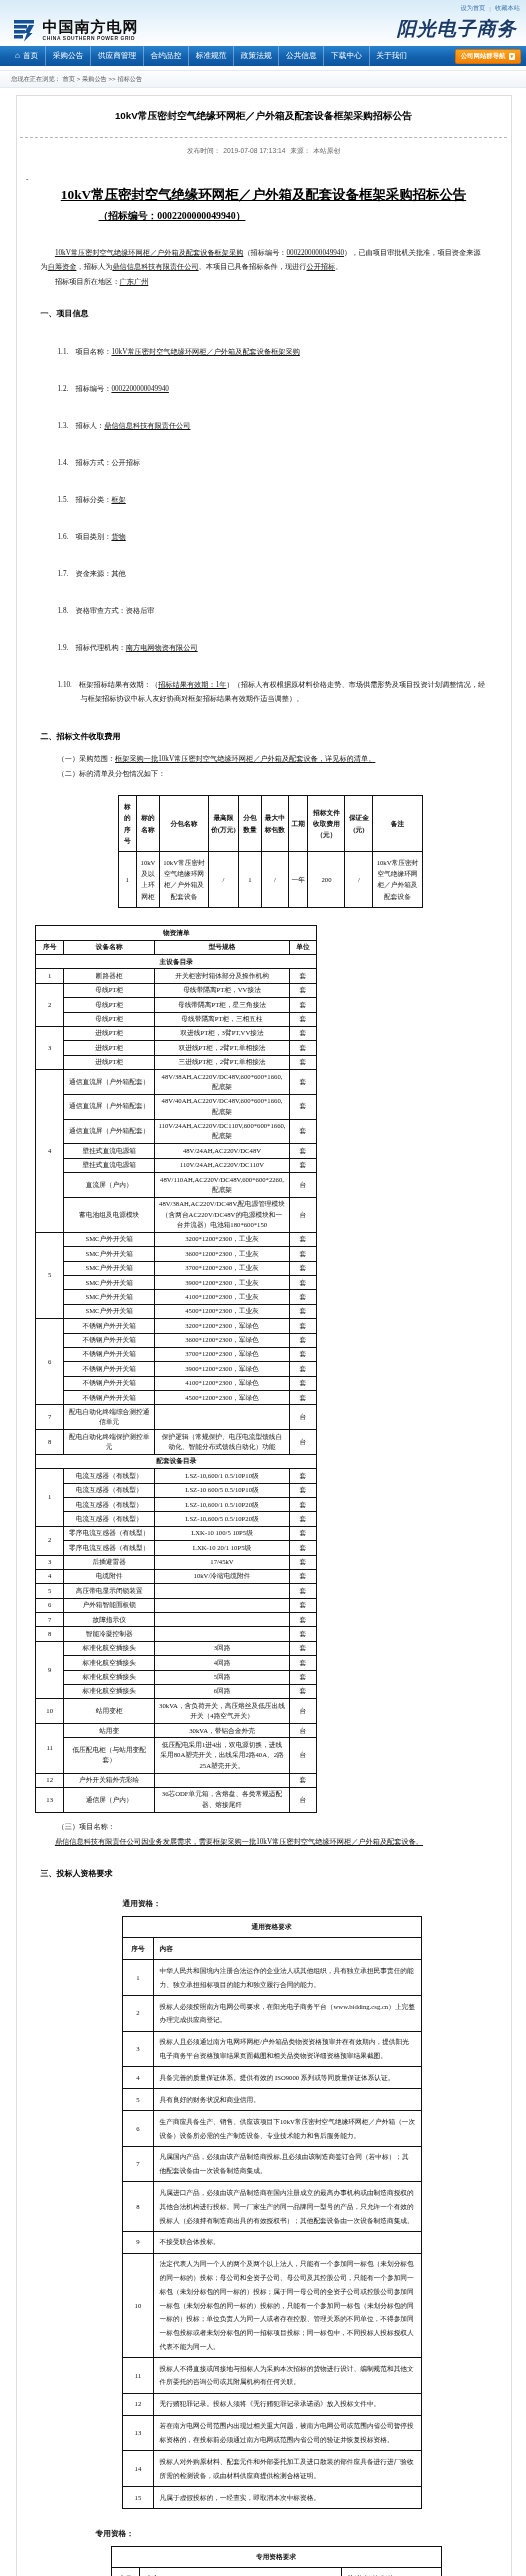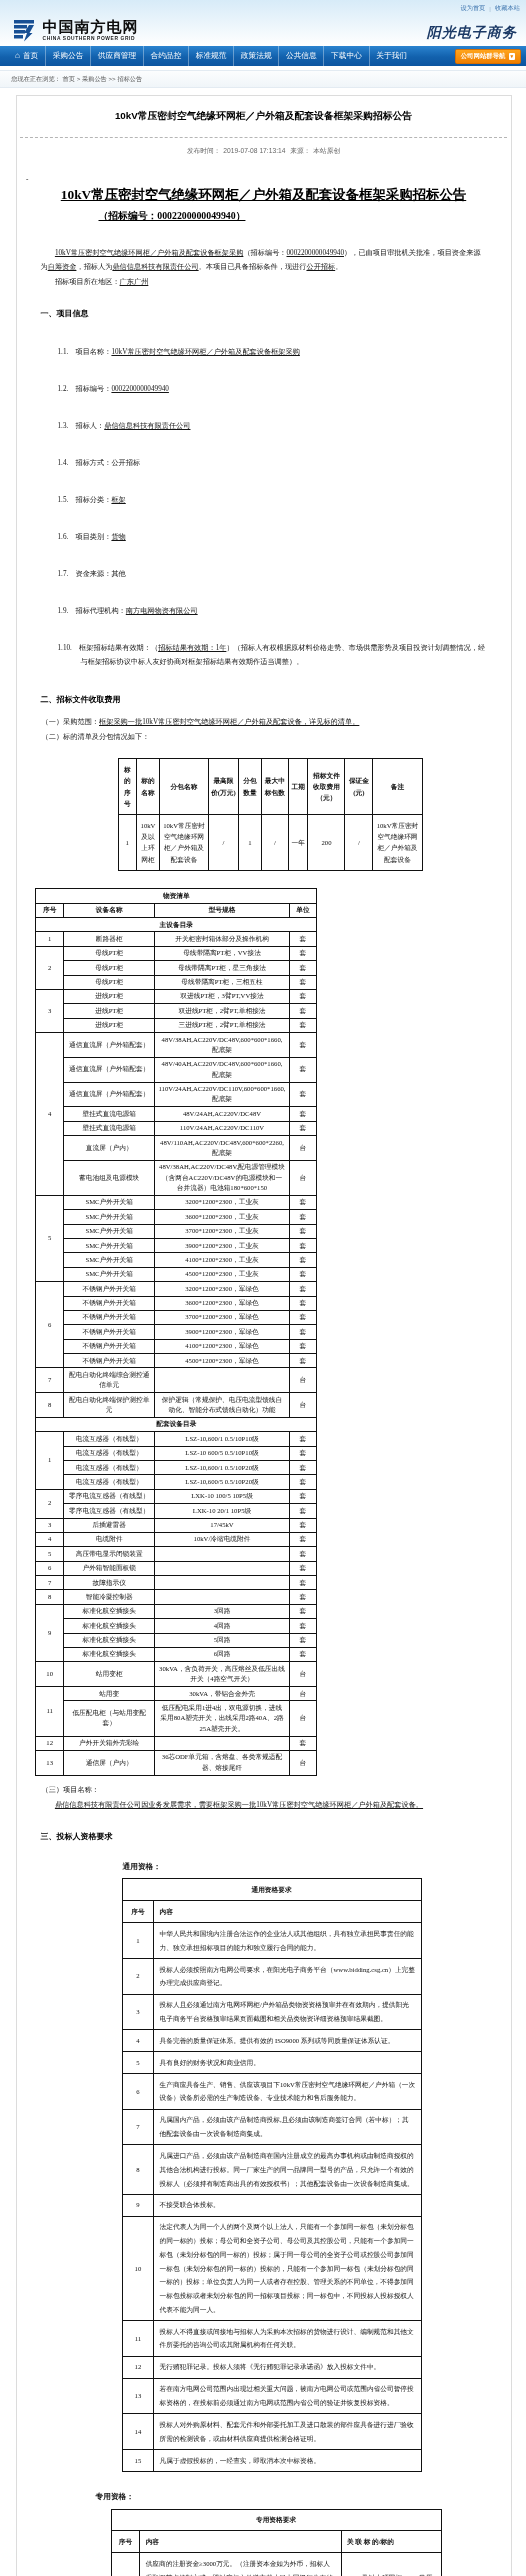--- a/index.html
+++ b/index.html
@@ -8,42 +8,42 @@
   .topwrap{background:linear-gradient(180deg,#d7ebf8 0%,#e9f4fb 45%,#ffffff 100%);}
   .topbar{height:13.4px;font-size:6.2px;color:#3a72ad;}
   .topbar-inner{display:flex;justify-content:flex-end;align-items:center;gap:4.1px;padding:4.1px 7.2px 0;}
   .topbar-inner span{cursor:pointer;}
   .topbar .sep{color:#9db8d0;cursor:default;}
   .header{display:flex;align-items:flex-end;justify-content:space-between;padding:1px 8.2px 4.1px 13.4px;height:33px;box-sizing:border-box;}
   .logo{display:flex;gap:5.2px;cursor:pointer;}
   .logo svg{display:block;}
   .logo-cn{font-size:15px;font-weight:bold;color:#0d0d0d;letter-spacing:1px;line-height:1;}
   .logo-en{font-size:4.9px;font-weight:bold;color:#1a1a1a;letter-spacing:0.6px;margin-top:1.5px;}
-  .slogan{font-size:14px;font-weight:800;font-style:italic;color:#1c3a66;letter-spacing:1px;padding-right:2.1px;}
+  .slogan{font-size:19px;font-weight:800;font-style:italic;color:#1c3a66;letter-spacing:1px;padding-right:2.1px;}
   .nav{background:linear-gradient(180deg,#2a83cf 0%,#1261ad 55%,#0d55a0 100%);height:19.6px;display:flex;align-items:center;padding:0 6.2px 0 8.2px;}
   .nav-items{display:flex;align-items:flex-start;}
   .nav-item{color:#fff;font-size:7.7px;padding:0 6.7px;line-height:19.6px;cursor:pointer;white-space:nowrap;}
   .nav-item + .nav-item{border-left:0.5px solid rgba(255,255,255,.35);}
   .home-ic{margin-right:3.1px;font-size:8.2px;}
   .nav-spacer{flex:1;}
   .nav-btn{background:linear-gradient(180deg,#ffa41c,#f07f00);border:0.5px solid #d96f00;border-radius:1.5px;color:#fff;font-weight:bold;font-size:6.4px;padding:2.1px 4.6px;display:flex;align-items:center;gap:3.1px;cursor:pointer;}
   .nav-btn-icon{background:#fff;color:#f07f00;width:6.7px;height:6.7px;line-height:6.7px;border-radius:1px;font-size:5.2px;text-align:center;}
   .crumbbar{height:15.5px;line-height:15.5px;background:linear-gradient(180deg,#fcfdfe,#f0f5f9);border-top:0.5px solid #e3ebf2;border-bottom:0.5px solid #e3ebf2;font-size:6.2px;color:#555;padding-left:11.3px;margin-top:4.1px;}
   .crumb-link{cursor:pointer;color:#555;}
   .article{margin:7.2px 15.5px 0;border:0.5px solid #dcdcdc;padding-bottom:36px;font-family:"Liberation Serif","DejaVu Serif",serif;}
   .art-title{font-size:9.8px;font-weight:bold;text-align:center;padding:14.4px 15.5px 13.4px;color:#000;font-family:"Liberation Sans","DejaVu Sans",sans-serif;border-bottom:0.5px dashed #b5b5b5;margin:0 3.1px;}
   .art-meta{text-align:center;font-size:6.7px;color:#666;margin:9.3px 0 17.5px;font-family:"Liberation Sans","DejaVu Sans",sans-serif;}
   .art-meta span{margin:0 1.5px;}
   .art-body{padding:0 24px;font-size:7.2px;line-height:1.95;color:#151515;}
   .dashline{color:#333;margin-left:-14.4px;height:9.3px;}
   .big-title{font-size:13.4px;font-weight:bold;text-align:center;text-decoration:underline;margin:2.1px 0 1px;line-height:1.5;color:#000;}
   .code-line{font-size:9.8px;font-weight:bold;text-decoration:underline;padding-left:58px;margin-bottom:20.6px;color:#000;}
   .para{margin:1px 0;}
   .indent{text-indent:2em;}
-  .sub{margin-left:1px;}
+  .sub{margin-left:17px;}
   .u{text-decoration:underline;}
   .b{font-weight:bold;}
   .sec-h{font-size:8px;font-weight:bold;margin:17.5px 0 7.2px;color:#000;}
   .info-item{padding-left:17px;margin:23px 0;}
   .hang{padding-left:40px;text-indent:-23px;}
   .tbl-label{font-weight:bold;font-size:7.7px;margin:14.4px 0 4.1px;}
   .lbl-gen{margin-left:82px;}
   .lbl-spec{margin-left:55px;}
   .t{border-collapse:collapse;font-size:6.7px;color:#111;}
   .t td{border:0.5px solid #111;padding:2.6px 4.1px;text-align:center;vertical-align:middle;}
@@ -138,20 +138,21 @@
 
       <h3 class="sec-h">一、项目信息</h3>
       <div>
           <div class="para info-item"><span class="">1.1.　项目名称：</span><span class="u">10kV常压密封空气绝缘环网柜／户外箱及配套设备框架采购</span></div>
           <div class="para info-item"><span class="">1.2.　招标编号：</span><span class="u">0002200000049940</span></div>
           <div class="para info-item"><span class="">1.3.　招标人：</span><span class="u">鼎信信息科技有限责任公司</span></div>
           <div class="para info-item"><span class="">1.4.　招标方式：公开招标</span></div>
           <div class="para info-item"><span class="">1.5.　招标分类：</span><span class="u">框架</span></div>
           <div class="para info-item"><span class="">1.6.　项目类别：</span><span class="u">货物</span></div>
           <div class="para info-item"><span class="">1.7.　资金来源：其他</span></div>
+          <div class="para info-item"><span class="">1.8.　资格审查方式：资格后审</span></div>
           <div class="para info-item"><span class="">1.9.　招标代理机构：</span><span class="u">南方电网物资有限公司</span></div>
           <div class="para info-item hang"><span class="">1.10.　框架招标结果有效期：（</span><span class="u">招标结果有效期：1年</span><span class="">）（招标人有权根据原材料价格走势、市场供需形势及项目投资计划调整情况，经与框架招标协议中标人友好协商对框架招标结果有效期作适当调整）。</span></div>
         </div>
 
       <h3 class="sec-h">二、招标文件收取费用</h3>
       <div>
           <div class="para sub"><span class="">（一）采购范围：</span><span class="u">框架采购一批10kV常压密封空气绝缘环网柜／户外箱及配套设备，详见标的清单。</span></div>
           <div class="para sub"><span class="">（二）标的清单及分包情况如下：</span></div>
         </div>
       <table class="t t-bid">

